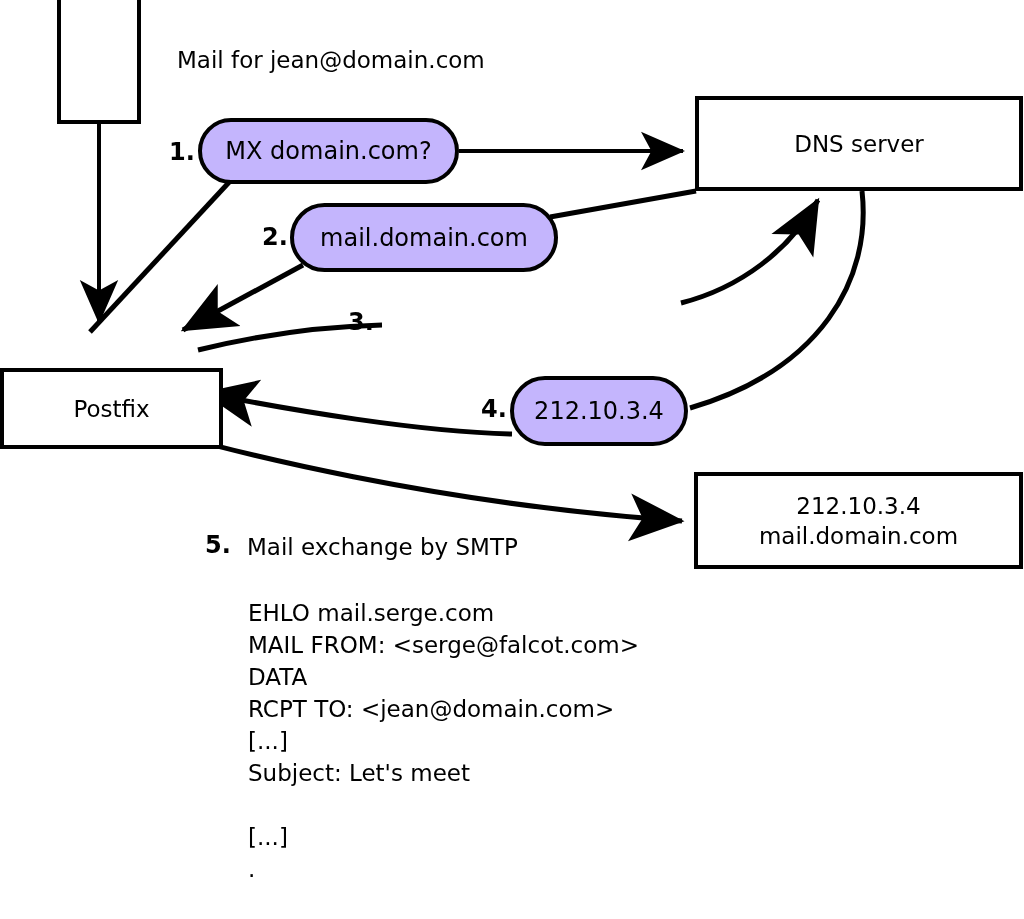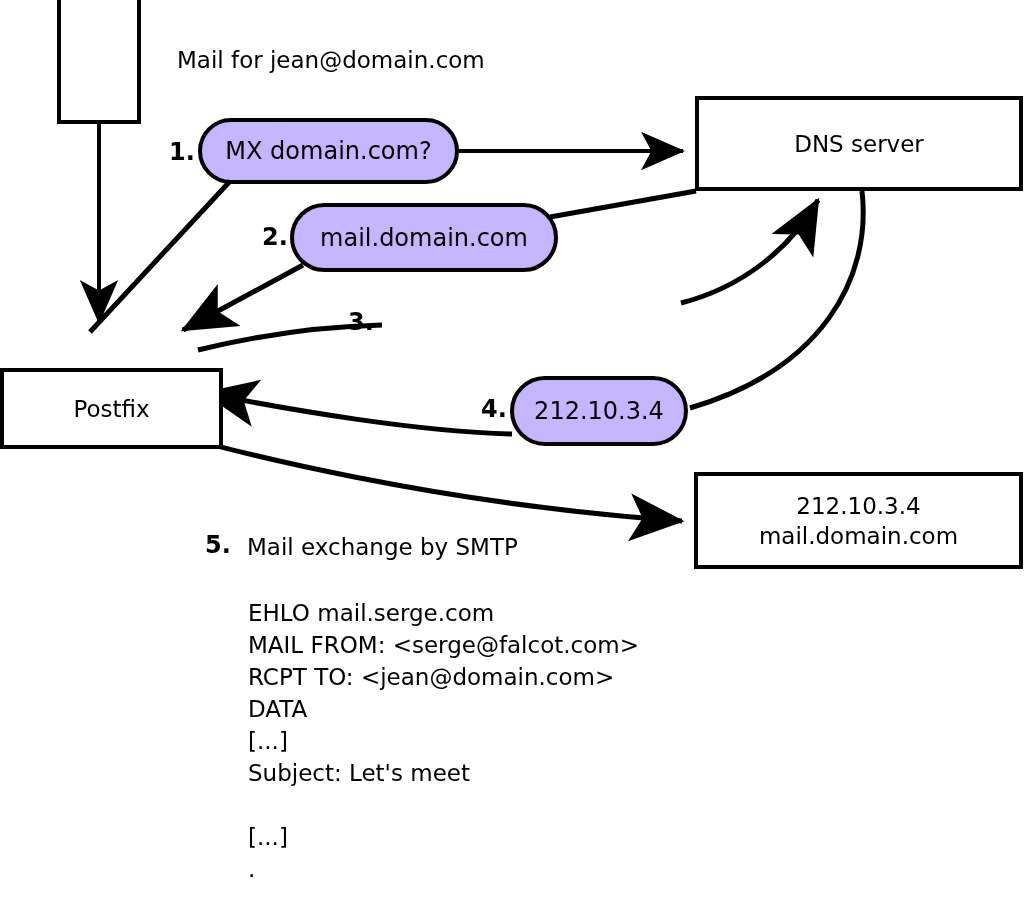--- a/index.html
+++ b/index.html
@@ -180,22 +180,22 @@
   <div class="step-num" id="step-4">4.</div>
   <div class="step-num" id="step-5">5.</div>
 
   <div class="caption" id="caption-mail-for">Mail for jean@domain.com</div>
 
   <div class="caption" id="caption-step5">Mail exchange by SMTP</div>
 
   <div id="smtp-transcript">
     <div class="smtp-line">EHLO mail.serge.com</div>
     <div class="smtp-line">MAIL FROM: &lt;serge@falcot.com&gt;</div>
+    <div class="smtp-line">DATA</div>
     <div class="smtp-line">RCPT TO: &lt;jean@domain.com&gt;</div>
-    <div class="smtp-line">DATA</div>
     <div class="smtp-line">[...]</div>
     <div class="smtp-line">Subject: Let's meet</div>
     <div class="smtp-line"></div>
     <div class="smtp-line">[...]</div>
     <div class="smtp-line">.</div>
   </div>
 
 </div>
 
 </body></html>

